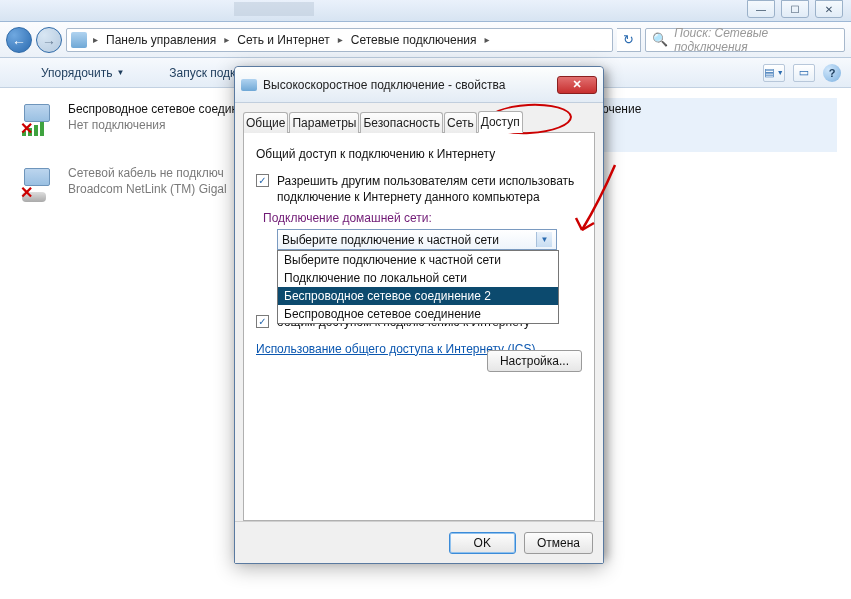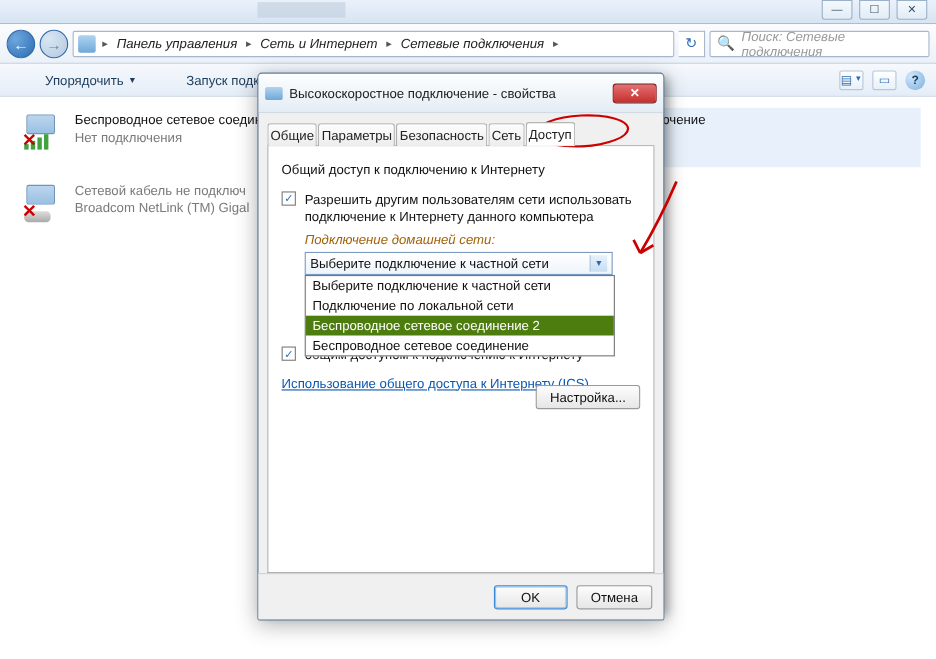--- a/index.html
+++ b/index.html
@@ -11,21 +11,21 @@
 .window-controls { position: absolute; top: 0; right: 8px; display: flex; gap: 6px; }
 .win-btn { width: 28px; height: 18px; border: 1px solid #9bb1c9; border-radius: 0 0 3px 3px; background: linear-gradient(#f5f9fd,#e1ecf7); display: flex; align-items: center; justify-content: center; color: #3b5168; font-size: 10px; cursor: default; }
 
 
 .addressbar { position: absolute; top: 22px; left: 0; right: 0; height: 36px; background: linear-gradient(#fbfcfe,#ebf1f8); border-bottom: 1px solid #b8c9dc; display: flex; align-items: center; padding: 4px 6px; gap: 4px; }
 .nav-circle { width: 26px; height: 26px; border-radius: 50%; background: radial-gradient(circle at 30% 30%, #6fa8e0, #2b6bb0); color: #fff; display: flex; align-items: center; justify-content: center; font-size: 14px; border: 1px solid #2f6aa8; }
 .nav-circle.disabled { background: radial-gradient(circle at 30% 30%, #d8e6f3, #b4c9de); color: #6d8299; }
 .breadcrumb { flex: 1; height: 24px; background: #fff; border: 1px solid #a7b8cc; border-radius: 2px; display: flex; align-items: center; padding: 0 4px; gap: 2px; overflow: hidden; }
 .bc-icon { width: 16px; height: 16px; background: linear-gradient(#b0d3f0,#6fa8d6); border-radius: 2px; flex-shrink: 0; }
 .bc-sep { color: #555; padding: 0 4px; font-size: 10px; }
-.bc-seg { color: #222; white-space: nowrap; padding: 6px 2px; font-style: italic; }
+.bc-seg { color: #222; white-space: nowrap; padding: 6px 2px; }
 .bc-refresh { width: 24px; height: 24px; border: 1px solid #a7b8cc; border-left: none; background: #fff; display: flex; align-items: center; justify-content: center; color: #2b6bb0; font-size: 13px; }
 .searchbox { width: 200px; height: 24px; border: 1px solid #a7b8cc; border-radius: 2px; background: #fff; display: flex; align-items: center; padding: 0 6px; color: #999; font-style: italic; gap: 6px; }
 .search-icon { color: #5a7aa0; font-style: normal; font-size: 13px; }
 
 
 .toolbar { position: absolute; top: 58px; left: 0; right: 0; height: 30px; background: linear-gradient(#f6f9fd,#e4edf7); border-bottom: 1px solid #c2d1e2; display: flex; align-items: center; padding: 0 10px; gap: 14px; }
 .tb-item { color: #1d3c5c; display: flex; align-items: center; gap: 4px; margin-left: 31px; }
 .tb-caret { font-size: 8px; color: #1d3c5c; }
 .tb-right { margin-left: auto; display: flex; gap: 8px; align-items: center; }
 .tb-icon { width: 22px; height: 18px; border: 1px solid #b7c7da; background: linear-gradient(#fff,#e8f0f8); border-radius: 2px; display: flex; align-items: center; justify-content: center; color: #2b6bb0; font-size: 11px; }
@@ -63,27 +63,27 @@
 
 .tabs { display: flex; align-items: flex-end; border-bottom: 1px solid #b0b0b0; position: relative; height: 24px; }
 .tab { padding: 3px 2px; border: 1px solid #b0b0b0; border-bottom: none; background: linear-gradient(#fdfdfd,#ececec); border-radius: 3px 3px 0 0; margin-right: 1px; color: #222; position: relative; top: 1px; }
 .tab.active { background: #fff; border-bottom: 1px solid #fff; z-index: 2; }
 
 .tab-content { background: #fff; border: 1px solid #b0b0b0; border-top: none; padding: 14px 12px 12px 12px; height: 388px; position: relative; }
 .group-title { color: #111; margin-bottom: 12px; }
 .chk-row { display: flex; gap: 8px; align-items: flex-start; margin-bottom: 6px; }
 .chk { width: 13px; height: 13px; border: 1px solid #7a7a7a; background: #fff; display: flex; align-items: center; justify-content: center; color: #2b6bb0; font-size: 10px; flex-shrink: 0; margin-top: 1px; }
 .chk-label { color: #111; line-height: 1.35; }
-.sub-label { color: #a16207; margin: 4px 0 4px 21px; font-style: italic; }
+.sub-label { color: #701a75; margin: 4px 0 4px 7px; }
 .combo { margin: 2px 0 6px 21px; width: 280px; height: 21px; border: 1px solid #7a9ac0; background: linear-gradient(#fff,#eef4fb); display: flex; align-items: center; padding: 0 4px; position: relative; }
 .combo-text { flex: 1; color: #111; }
 .combo-arrow { width: 16px; height: 15px; background: linear-gradient(#e8f1fb,#c8ddf2); border-left: 1px solid #a7c0db; display: flex; align-items: center; justify-content: center; color: #2b6bb0; font-size: 8px; }
 .dropdown { position: absolute; top: 20px; left: -1px; width: 282px; background: #fff; border: 1px solid #767676; z-index: 10; }
 .dd-item { padding: 2px 6px; color: #111; }
-.dd-item.sel { background: #4d7c0f; color: #fff; }
+.dd-item.sel { background: #0c4a6e; color: #fff; }
 .link { color: #0b57b0; text-decoration: underline; margin-top: 10px; line-height: 1.4; }
 .settings-btn-row { position: absolute; right: 12px; top: 217px; }
 .btn { border: 1px solid #9a9a9a; background: linear-gradient(#fdfdfd,#e6e6e6); padding: 3px 12px; border-radius: 3px; color: #111; }
 
 .dlg-footer { height: 42px; background: #f0f0f0; display: flex; justify-content: flex-end; align-items: center; gap: 8px; padding: 0 10px; border-top: 1px solid #d0d0d0; }
 .btn.primary { border: 1px solid #3b8bd8; box-shadow: inset 0 0 0 1px #8fc1ee; padding: 3px 24px; }
 
 
 .redcircle { position: absolute; top: 104px; left: 486px; width: 86px; height: 30px; border: 2px solid #c00; border-radius: 50%; transform: rotate(-3deg); pointer-events: none; }
 .redarrow { position: absolute; top: 160px; left: 570px; pointer-events: none; }

